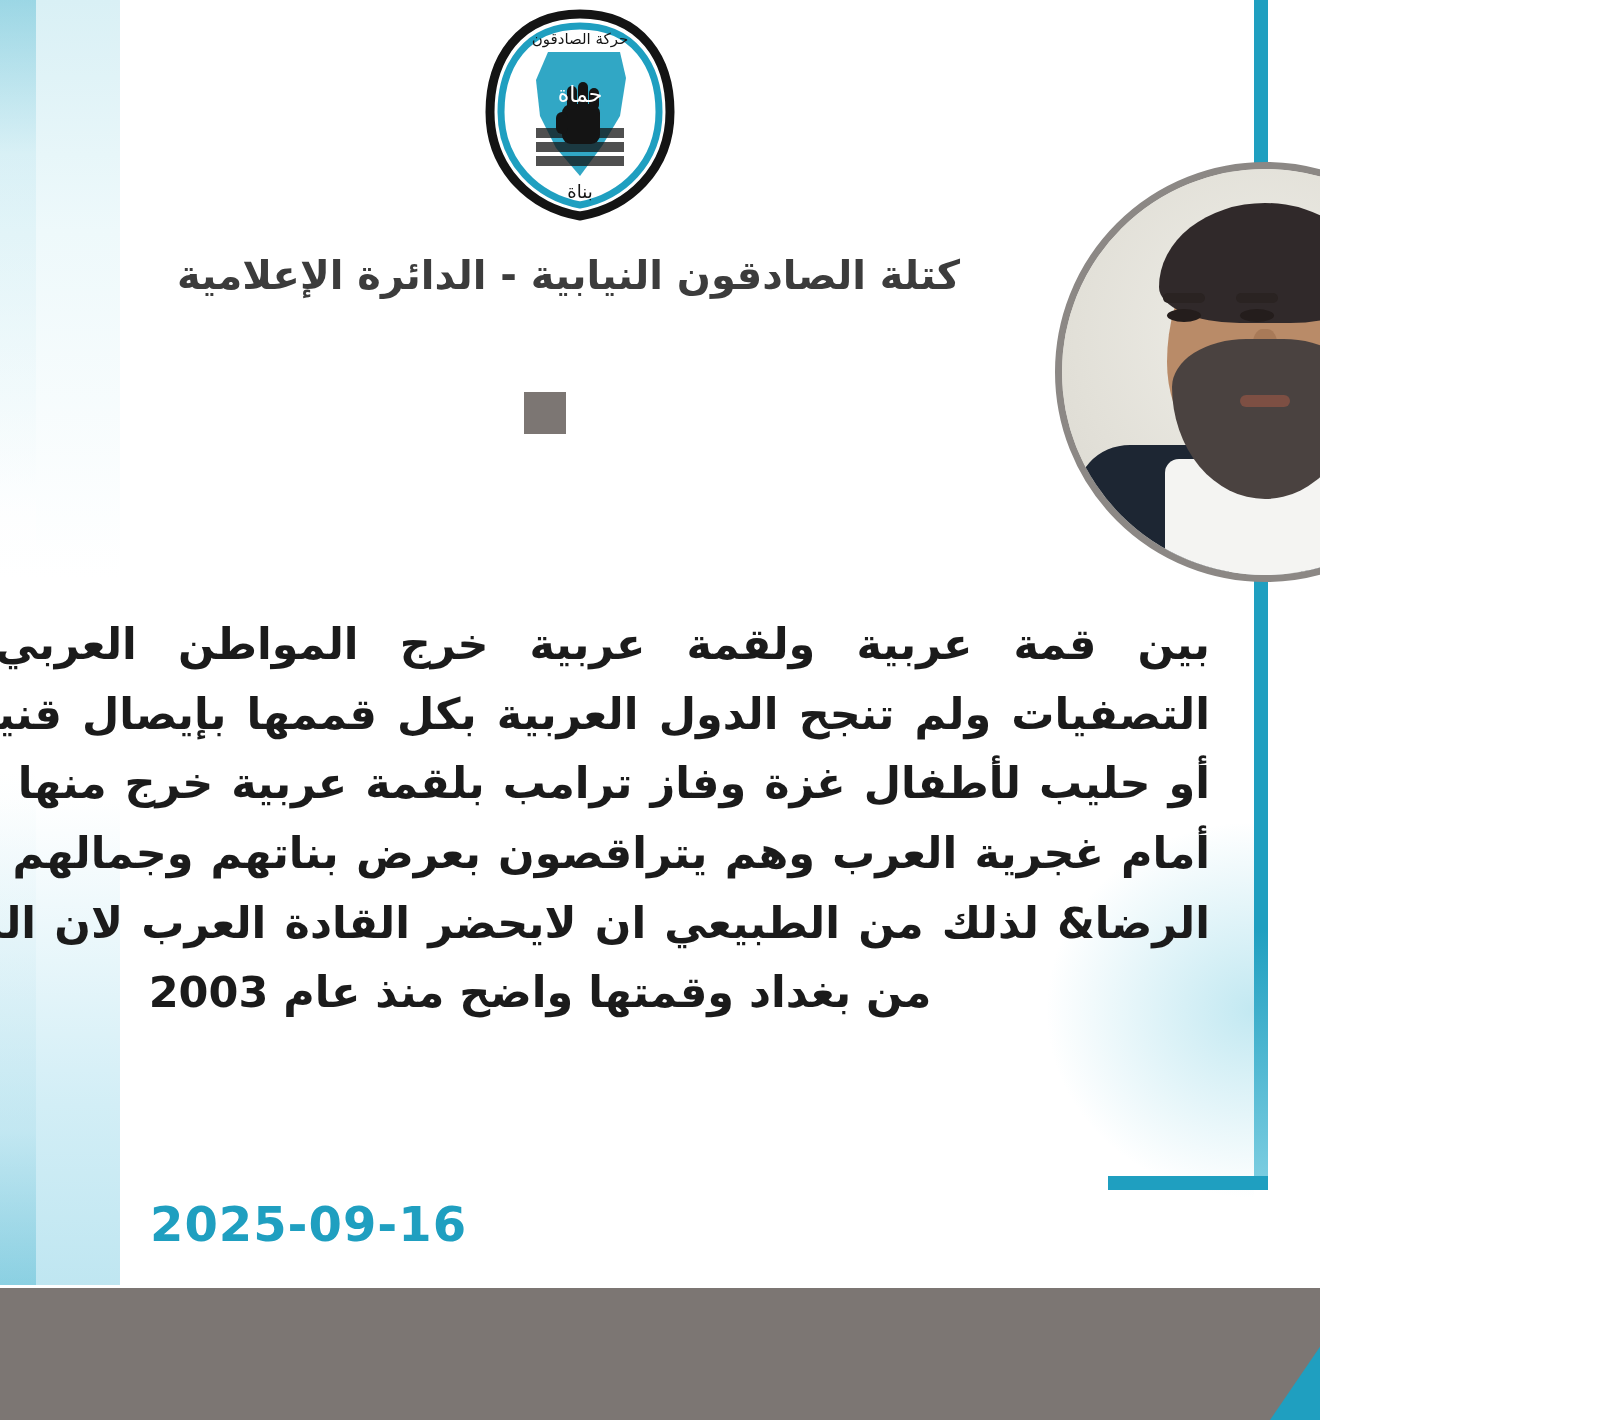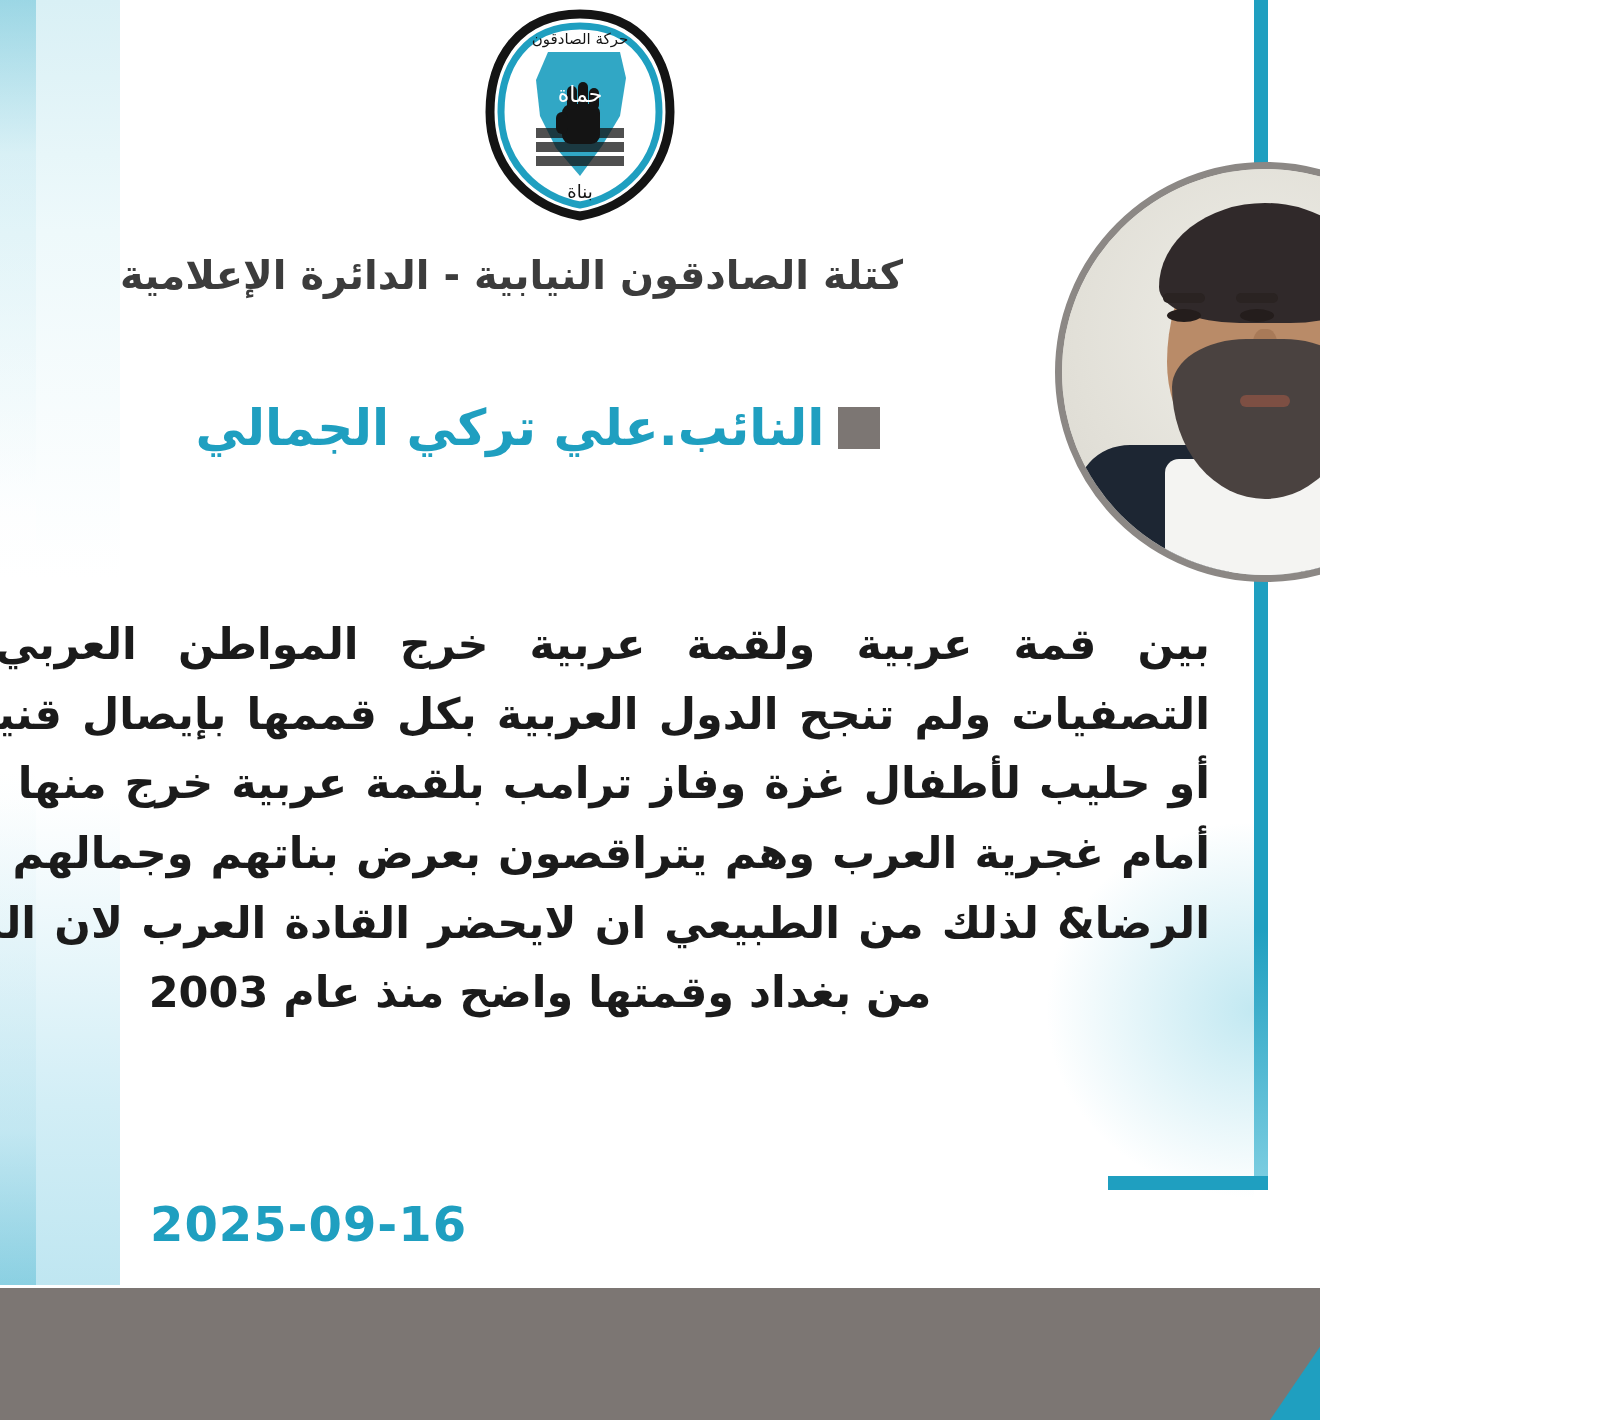--- a/index.html
+++ b/index.html
@@ -56,21 +56,21 @@
     position: absolute;
     left: 470px; top: 8px;
     width: 220px; height: 215px;
   }
 
   
   .org-title-ar {
     position: absolute;
     left: 120px; top: 252px;
     width: 840px;
-    text-align: left;
+    text-align: right;
     direction: rtl;
     font-size: 40px;
     font-weight: 700;
     color: #3c3c3c;
     letter-spacing: 0px;
   }
   .org-title-en {
     position: absolute;
     left: 120px; top: 322px;
     width: 840px;
@@ -279,21 +279,21 @@
       </g>
       <text x="110" y="36" text-anchor="middle" font-size="15" fill="#141414" font-family="DejaVu Sans, sans-serif">حركة الصادقون</text>
       <text x="110" y="94" text-anchor="middle" font-size="22" fill="#ffffff" font-family="DejaVu Sans, sans-serif">حماة</text>
       <text x="110" y="190" text-anchor="middle" font-size="18" fill="#141414" font-family="DejaVu Sans, sans-serif">بناة</text>
     </svg>
   </div>
 
   <div class="org-title-ar">كتلة الصادقون النيابية - الدائرة الإعلامية</div>
 
   <div class="member-line">
-    <span class="member-bullet"></span><span class="member-name">النائب.علي تركي الجمالي</span>
+    <span class="member-bullet"></span>
   </div>
 
   <div class="portrait-frame">
     <div class="portrait-bg"></div>
     <div class="suit l"></div>
     <div class="suit r"></div>
     <div class="shirt"></div>
     <div class="collar"></div>
     <div class="head"></div>
     <div class="hair"></div>

